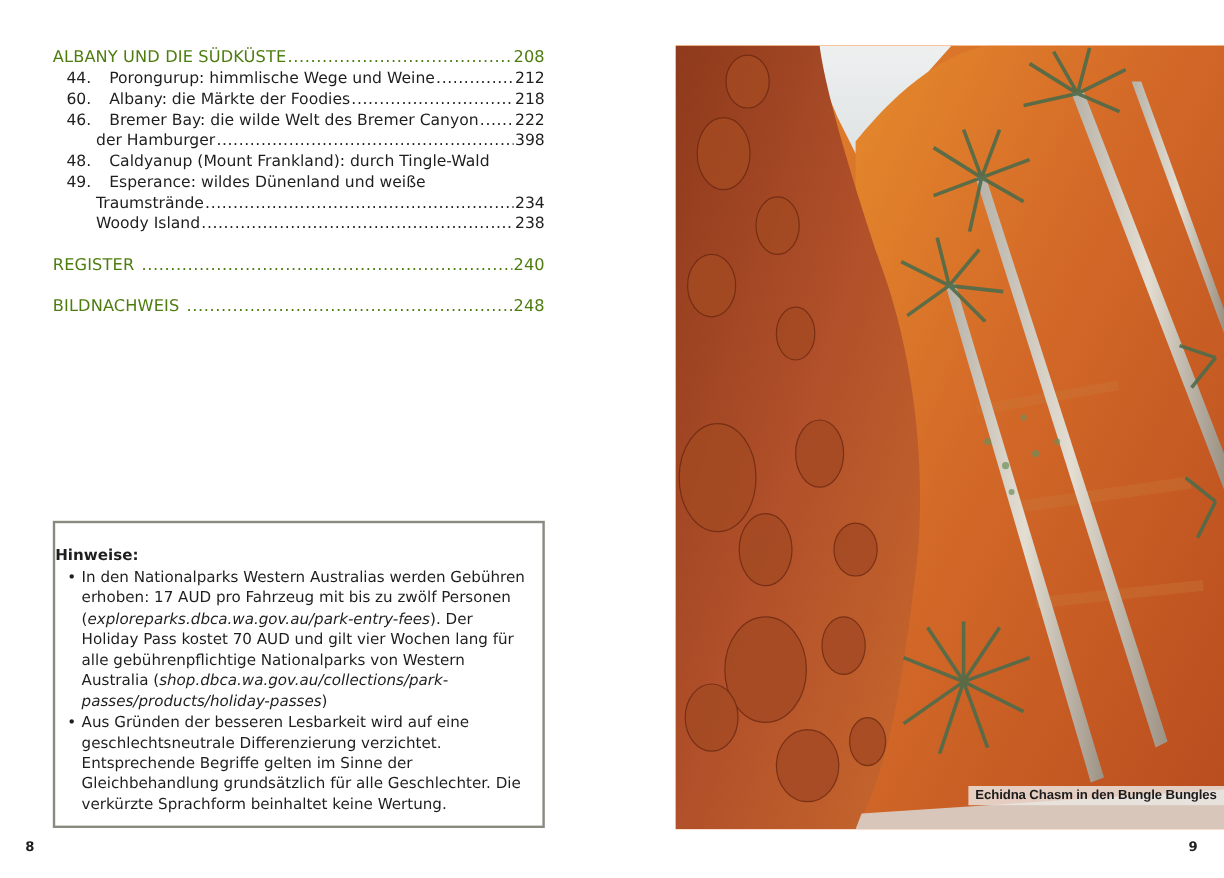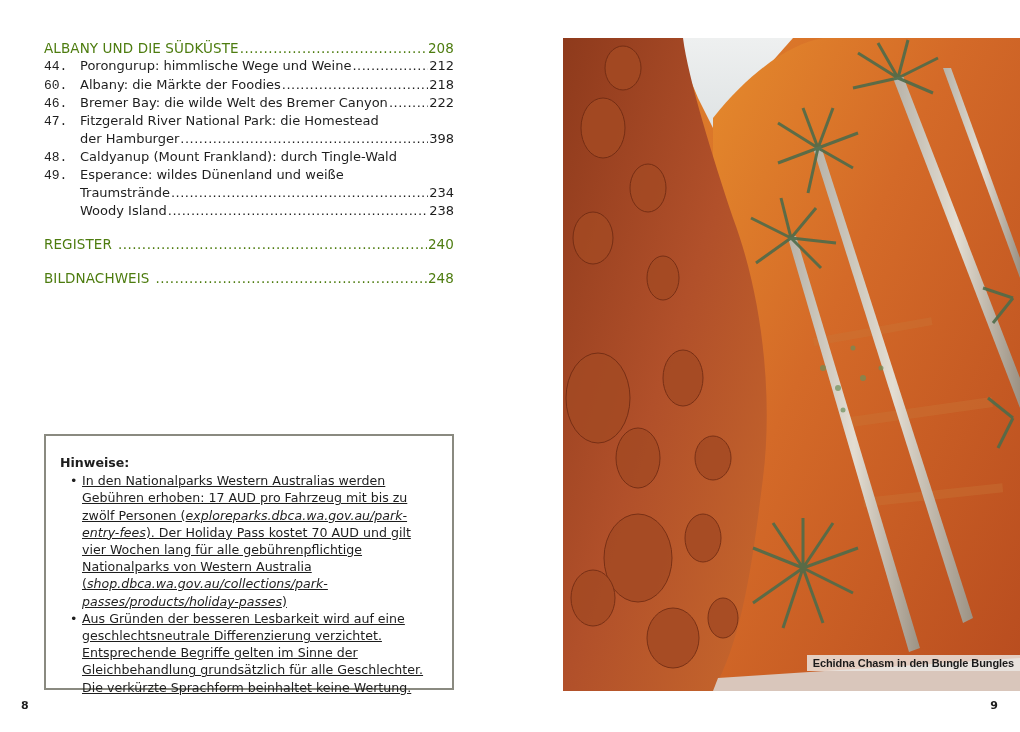--- a/index.html
+++ b/index.html
@@ -6,35 +6,35 @@
   body {
     width: 1020px; height: 732px; background: #ffffff; position: relative; overflow: hidden;
     font-family: "DejaVu Sans", "Liberation Sans", sans-serif; color: #1e1e1e;
   }
   .page-left { position: absolute; left: 0; top: 0; width: 510px; height: 732px; }
   .page-right { position: absolute; left: 510px; top: 0; width: 510px; height: 732px; }
 
   .toc { position: absolute; left: 44px; top: 40px; width: 410px; font-size: 13px; line-height: 17.3px; }
   .toc-row { display: flex; align-items: baseline; white-space: nowrap; }
   .toc-section { color: #4d7c0f; font-size: 13.5px; letter-spacing: 0.1px; }
-  .toc-num { width: 32px; text-align: left; padding-right: 4px; flex: none; font-family: Liberation Mono, monospace; }
+  .toc-num { width: 32px; text-align: right; padding-right: 15px; flex: none; }
   .toc-num-spacer { width: 32px; flex: none; padding-right: 4px; }
   .toc-text { flex: none; }
   .dots { flex: 1 1 auto; overflow: hidden; margin: 0 1px; }
   .dots::after { content: "......................................................................................................................................................................"; letter-spacing: 0.5px; }
   .toc-page { flex: none; }
   .gap { height: 17px; }
 
   .notice {
     position: absolute; left: 44px; top: 434px; width: 410px; height: 256px;
-    border: 2px solid #8a8a80; box-sizing: border-box; padding: 18px 14px 12px 14px;
+    border: 2px solid #8a8a80; box-sizing: border-box; padding: 18px 14px 12px 0;
     font-size: 12.6px; line-height: 17.2px;
   }
   .notice-title { font-weight: bold; margin-bottom: 1px; }
-  .notice ul { margin: 0; padding: 0; list-style: none; text-decoration: underline; }
+  .notice ul { margin: 0; padding: 0; list-style: none; }
   .notice li { position: relative; padding-left: 22px; }
   .notice li::before { content: "•"; position: absolute; left: 10px; top: 0; }
   .notice em { font-style: italic; }
 
   .page-num { position: absolute; font-size: 11px; font-weight: bold; }
   .pn-left { left: 21px; top: 699px; }
   .pn-right { right: 22px; top: 699px; }
 
   .photo {
     position: absolute; left: 53px; top: 38px; width: 457px; height: 653px; overflow: hidden;
@@ -71,24 +71,20 @@
       <span class="toc-page">218</span>
     </div>
     <div class="toc-row">
       <span class="toc-num">46.</span>
       <span class="toc-text">Bremer Bay: die wilde Welt des Bremer Canyon</span>
       <span class="dots"></span>
       <span class="toc-page">222</span>
     </div>
 
     <div>
-      <div class="toc-row">
-        <span class="toc-num">47.</span>
-        <span class="toc-text">Fitzgerald River National Park: die Homestead</span>
-      </div>
       <div class="toc-row">
         <span class="toc-num-spacer"></span>
         <span class="toc-text">der Hamburger</span>
         <span class="dots"></span>
         <span class="toc-page">398</span>
       </div>
     </div>
 
     <div>
       <div class="toc-row">

